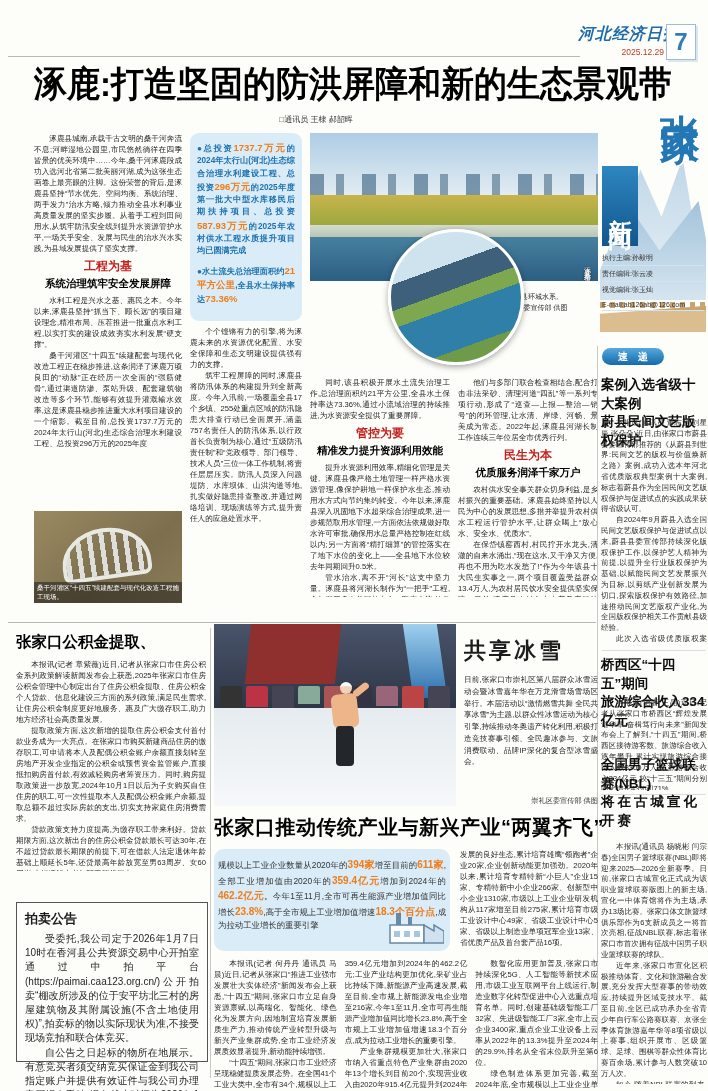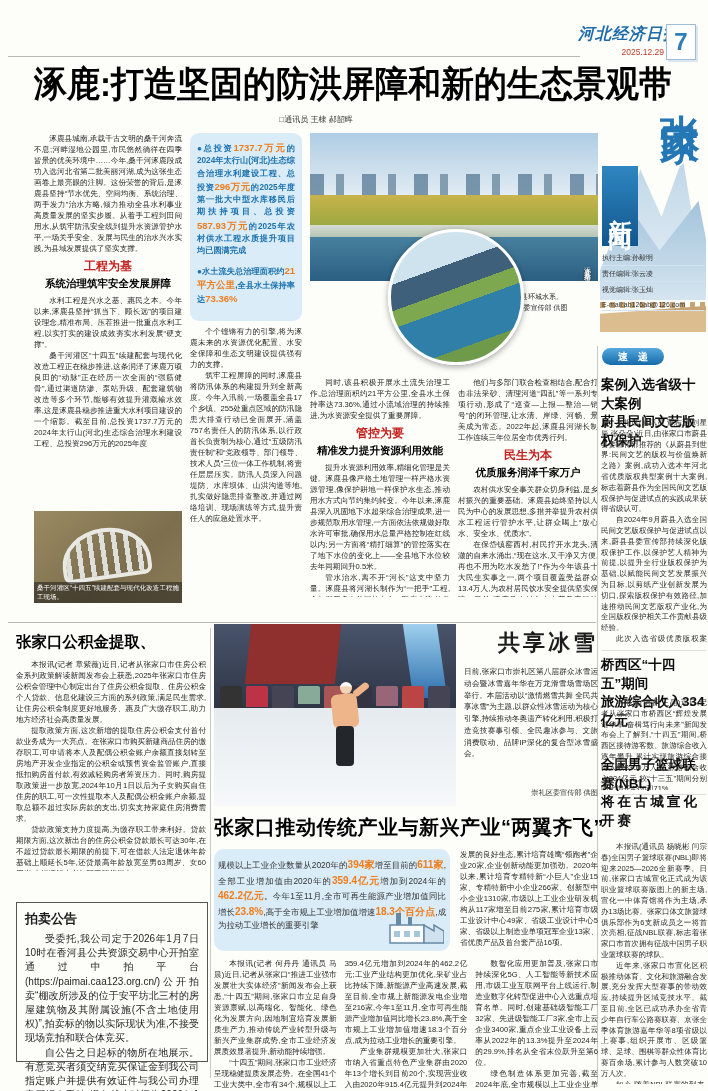--- a/index.html
+++ b/index.html
@@ -122,21 +122,21 @@
   .ice-banner { position:absolute; right:14px; top:0; width:34px; height:74px; background:linear-gradient(#9fd0ee,#2d6fae); transform:skewX(8deg); }
   .ice-crowd { position:absolute; left:0; right:0; top:62px; height:26px; display:flex; gap:4px; padding:0 6px; }
   .ice-crowd i { flex:1; border-radius:2px 2px 0 0; }
   .ice-snowg { position:absolute; left:0; right:0; bottom:0; height:98px; background:linear-gradient(#e5ebef,#f6f8fa); }
   .skater { position:absolute; left:112px; top:58px; width:40px; height:96px; }
   .sk-head { position:absolute; left:14px; top:0; width:12px; height:12px; border-radius:50%; background:#f1d3b5; border-top:4px solid #fff; }
   .sk-body { position:absolute; left:6px; top:12px; width:26px; height:34px; border-radius:6px; background:#efb58a; transform:rotate(-6deg); }
   .sk-arm { position:absolute; left:26px; top:4px; width:18px; height:7px; border-radius:4px; background:#efb58a; transform:rotate(-38deg); }
   .sk-legs { position:absolute; left:10px; top:44px; width:18px; height:40px; background:#23262b; border-radius:4px; }
   .is-col { flex:1; display:flex; flex-direction:column; }
-  .is-title { font-size:22px; font-weight:900; letter-spacing:3px; text-align:right; margin:4px 0 8px 0; }
+  .is-title { font-size:22px; font-weight:900; letter-spacing:3px; text-align:left; margin:12px 0 8px 0; }
   .is-caption { font-size:7.6px; line-height:1.55; text-align:justify; color:#262626; height:118px; overflow:hidden; }
   .is-credit { font-size:7.2px; text-align:right; margin-top:4px; color:#333; }
 
   
   .industry { position:absolute; left:214px; top:814px; width:384px; }
   .i-title { font-size:20px; font-weight:900; text-align:center; color:#000; letter-spacing:0.5px; white-space:nowrap; }
   .i-row { display:flex; gap:10px; margin-top:8px; }
   .hl-box { position:relative; width:236px; flex:none; height:102px; background:#d9ecf8; border-radius:10px;
     padding:8px 4px; font-size:8.4px; line-height:1.55; color:#333; text-align:justify; overflow:hidden; }
   .hl-box .num { font-size:10px; }

